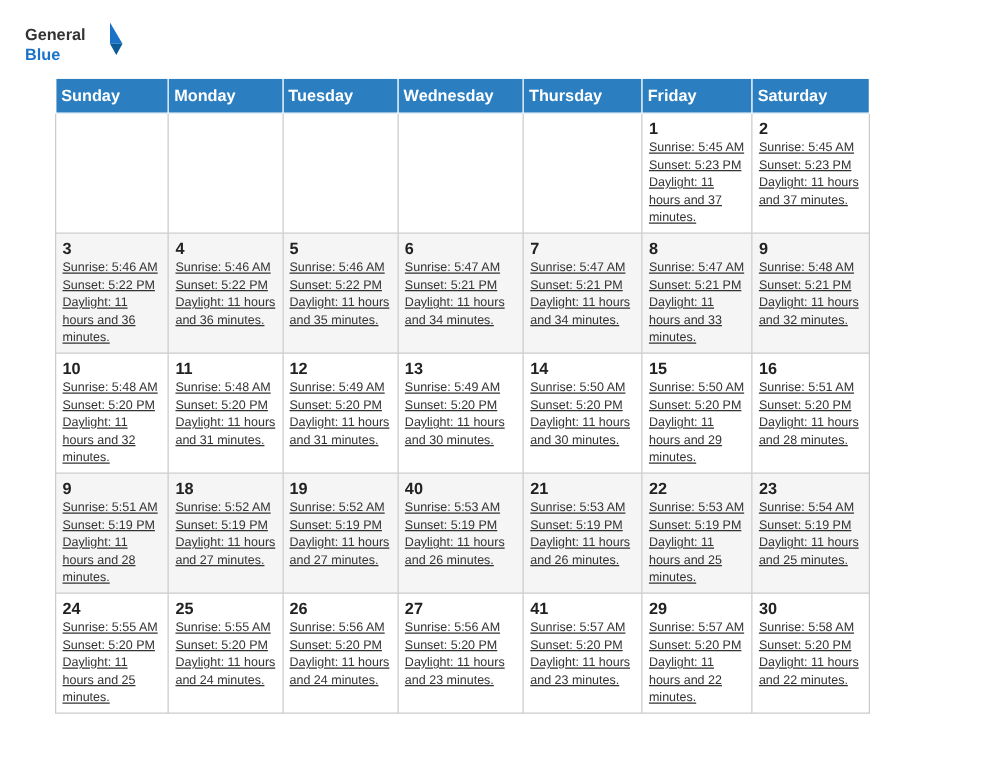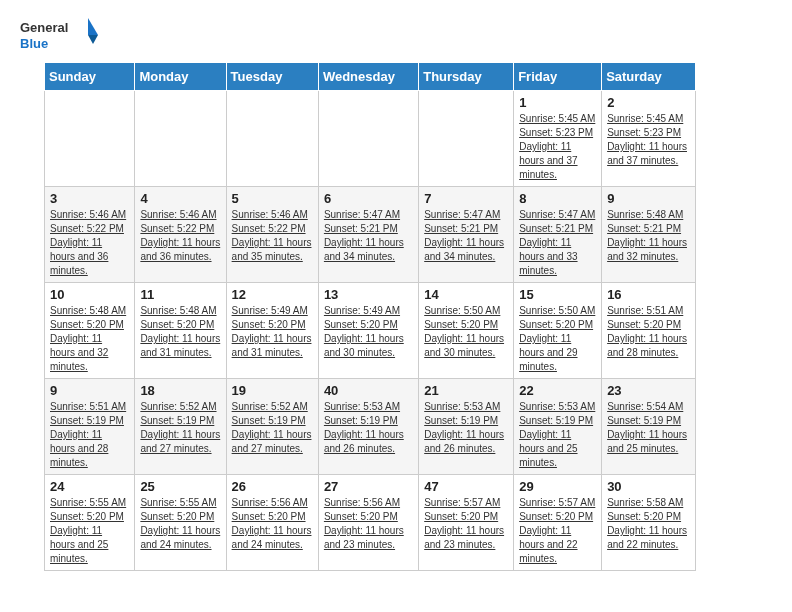--- a/index.html
+++ b/index.html
@@ -286,21 +286,21 @@
 Sunset: 5:20 PM
 Daylight: 11 hours and 24 minutes.</div>
           </td>
           <td>
             <span class="day-number">27</span>
             <div class="day-info" style="white-space: pre-line;">Sunrise: 5:56 AM
 Sunset: 5:20 PM
 Daylight: 11 hours and 23 minutes.</div>
           </td>
           <td>
-            <span class="day-number">47</span>
+            <span class="day-number">41</span>
             <div class="day-info" style="white-space: pre-line;">Sunrise: 5:57 AM
 Sunset: 5:20 PM
 Daylight: 11 hours and 23 minutes.</div>
           </td>
           <td>
             <span class="day-number">29</span>
             <div class="day-info" style="white-space: pre-line;">Sunrise: 5:57 AM
 Sunset: 5:20 PM
 Daylight: 11 hours and 22 minutes.</div>
           </td>

